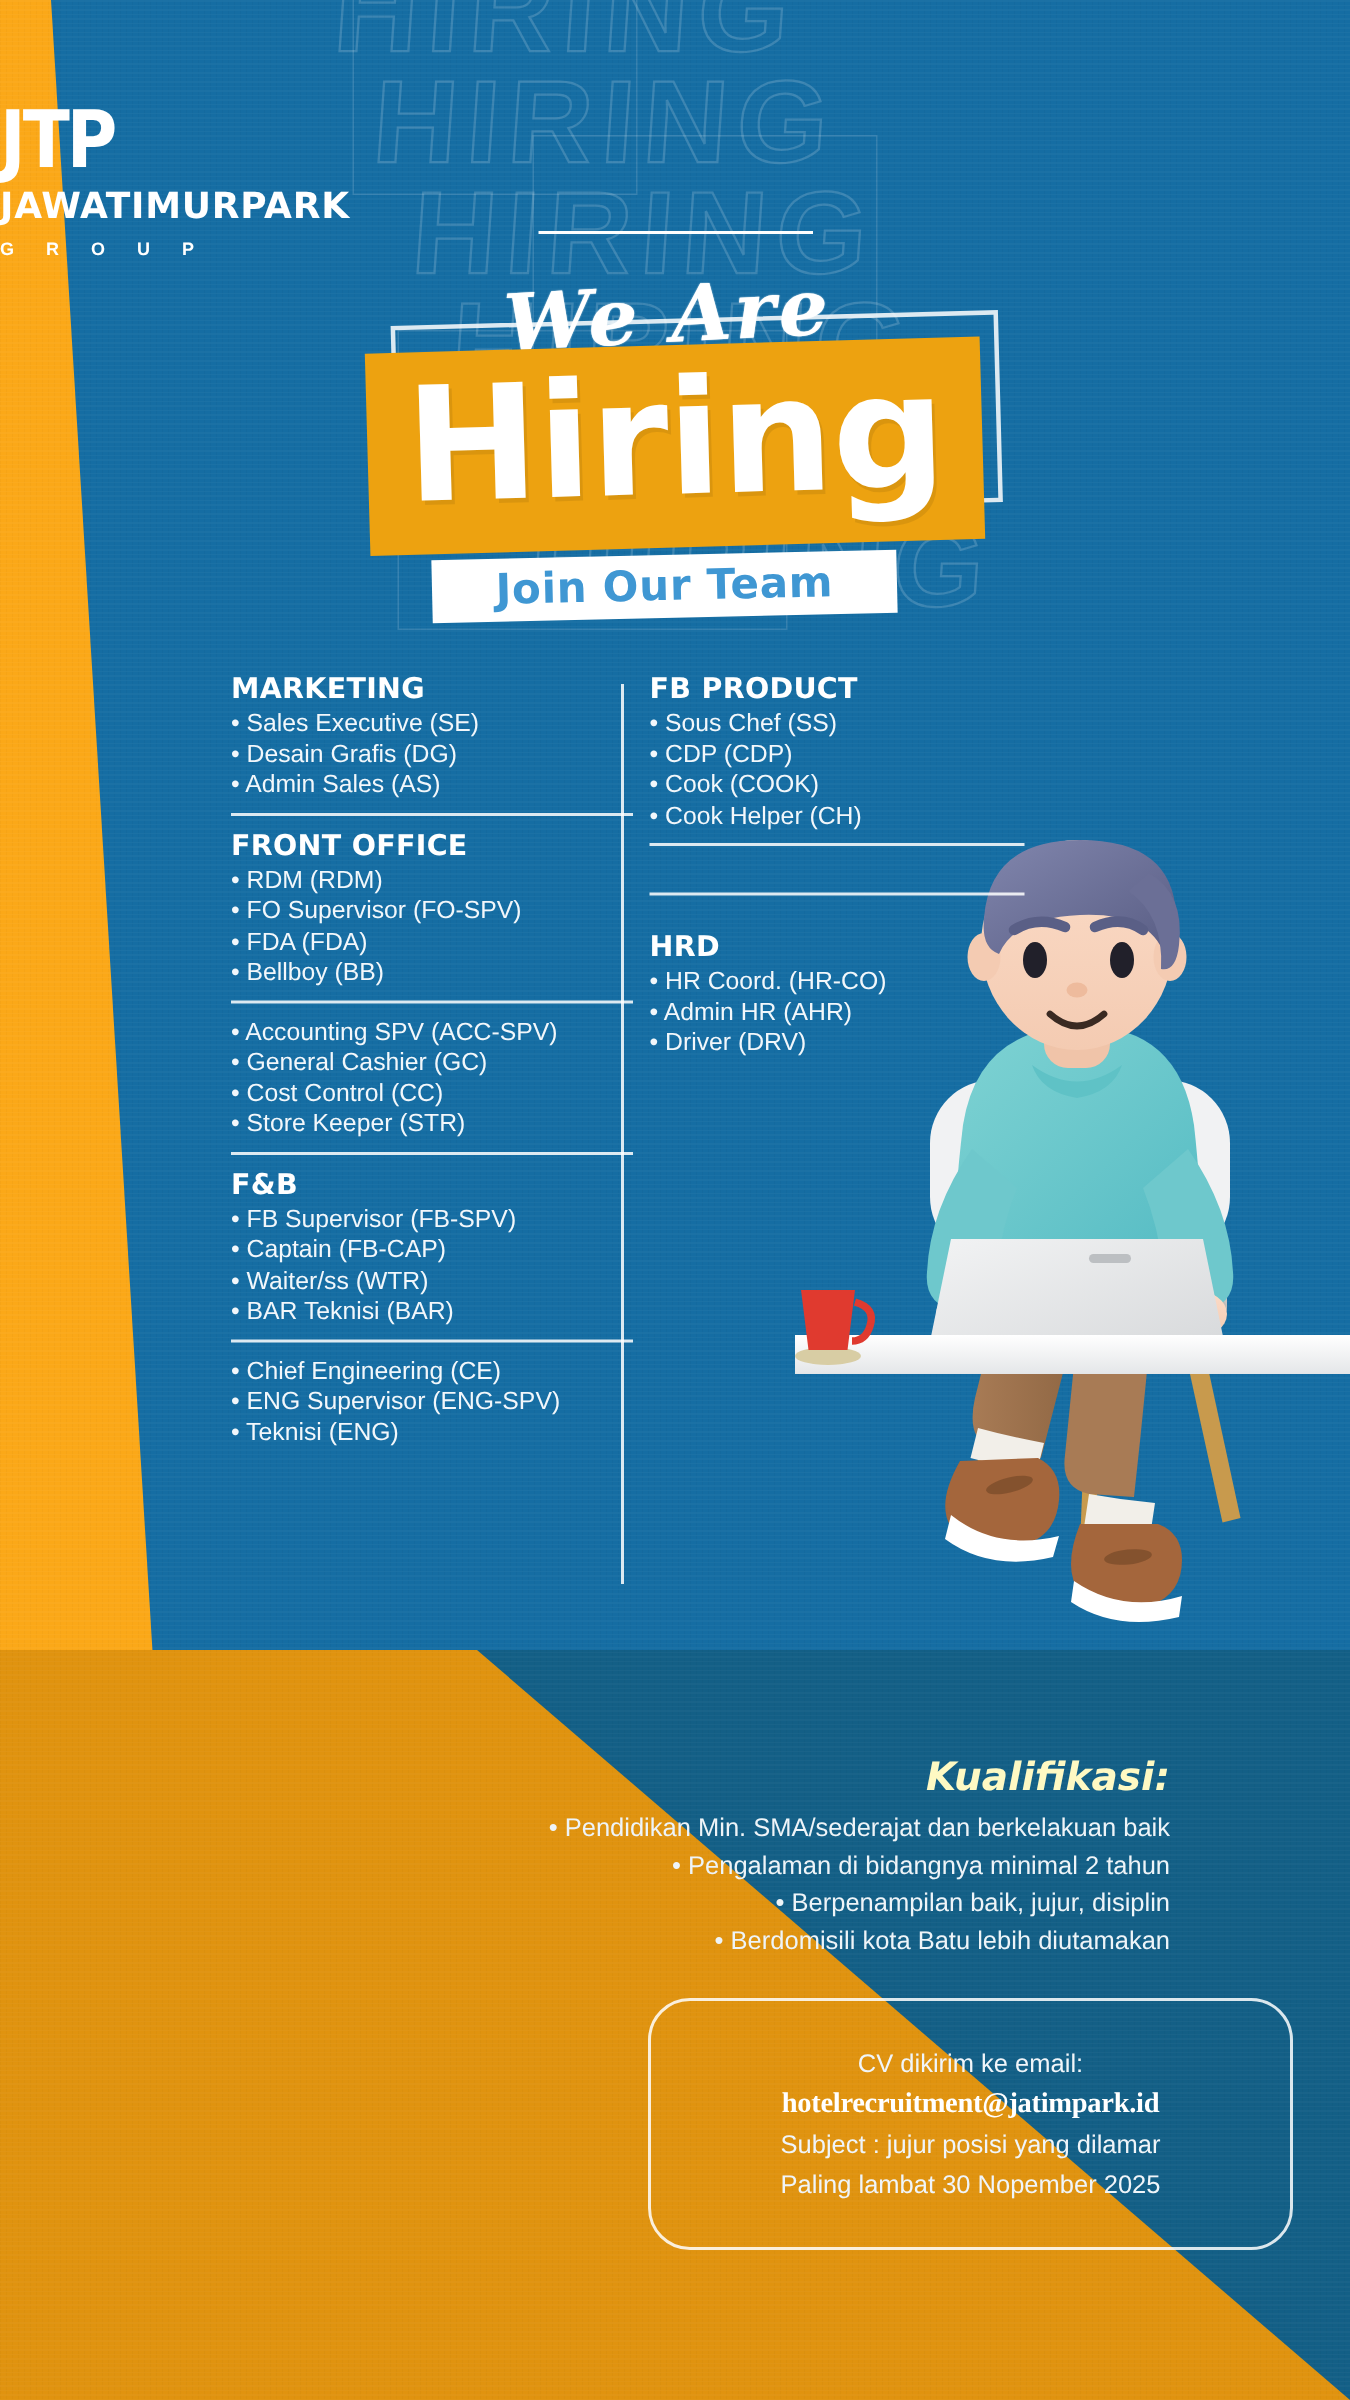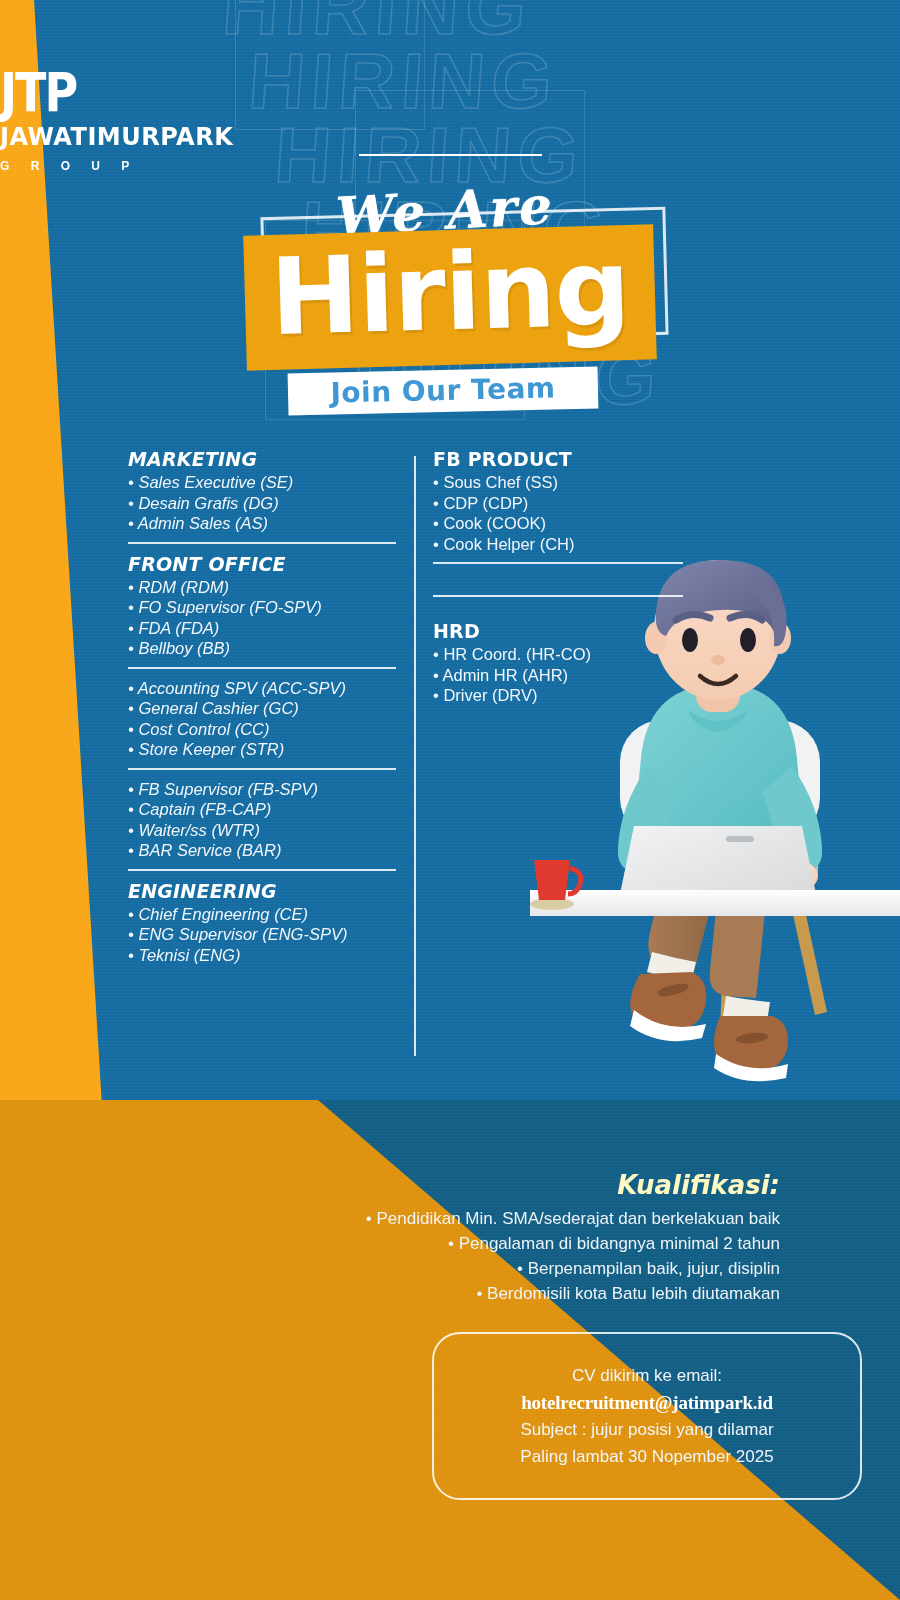--- a/index.html
+++ b/index.html
@@ -146,21 +146,21 @@
     color:#3f97d3;
     font-family:"DejaVu Sans", sans-serif;
     font-weight:bold;
     font-size:28px;
     letter-spacing:.5px;
     transform:rotate(-1.3deg);
   }
 
   
   .jobs { position:absolute; left:0; top:448px; width:900px; z-index:5; }
-  .col-left { position:absolute; left:128px; top:0; width:268px;font-style:italic; }
+  .col-left { position:absolute; left:154px; top:0; width:268px; }
   .col-right { position:absolute; left:433px; top:0; width:250px; }
   .vrule {
     position:absolute; left:414px; top:8px;
     width:2px; height:600px;
     background:rgba(255,255,255,.85);
   }
   .dept { margin-bottom:6px; }
   .dept-title {
     color:#fff;
     font-family:"DejaVu Sans", sans-serif;
@@ -377,31 +377,31 @@
         <ul>
           <li>Accounting SPV (ACC-SPV)</li>
           <li>General Cashier (GC)</li>
           <li>Cost Control (CC)</li>
           <li>Store Keeper (STR)</li>
         </ul>
       </div>
       <div class="hrule"></div>
 
       <div class="dept">
+        <div class="dept-title">F&amp;B</div>
         <ul>
           <li>FB Supervisor (FB-SPV)</li>
           <li>Captain (FB-CAP)</li>
           <li>Waiter/ss (WTR)</li>
-          <li>BAR Service (BAR)</li>
-        </ul>
-      </div>
-      <div class="hrule"></div>
-
-      <div class="dept">
-        <div class="dept-title">ENGINEERING</div>
+          <li>BAR Teknisi (BAR)</li>
+        </ul>
+      </div>
+      <div class="hrule"></div>
+
+      <div class="dept">
         <ul>
           <li>Chief Engineering (CE)</li>
           <li>ENG Supervisor (ENG-SPV)</li>
           <li>Teknisi (ENG)</li>
         </ul>
       </div>
     </div>
 
     <div class="col-right">
       <div class="dept">

